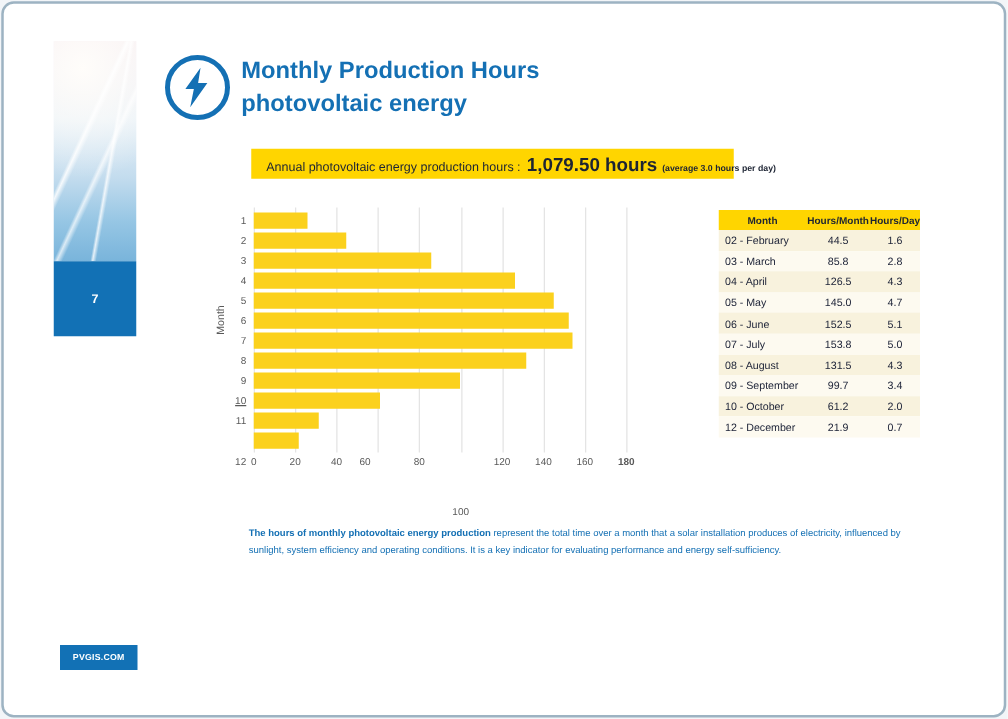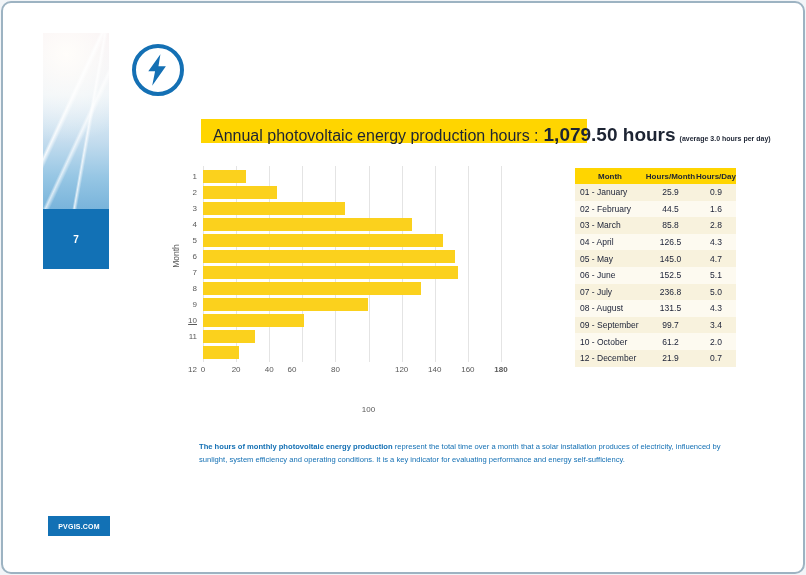--- a/index.html
+++ b/index.html
@@ -28,22 +28,22 @@
     border:4px solid #1470b4; border-radius:50%;
     display:flex; align-items:center; justify-content:center;
   }
   .title { position:absolute; left:190px; top:40px; color:#1470b4; font-weight:bold; font-size:19px; line-height:27px; }
   
   .banner {
     position:absolute; left:198px; top:116px; width:386px; height:24px;
     background:#ffd500; display:flex; align-items:baseline; padding:5px 0 0 12px;
     color:#1d2433; white-space:nowrap;
   }
-  .banner .lbl { font-size:16px; }
-  .banner .val { font-size:19px; font-weight:bold; margin-left:5px; }
+  .banner .lbl { font-size:10px; }
+  .banner .val { font-size:15px; font-weight:bold; margin-left:5px; }
   .banner .note { font-size:7px; font-weight:bold; margin-left:4px; }
   
   .chart { position:absolute; left:160px; top:160px; width:360px; height:235px; }
   .plot { position:absolute; left:40px; top:5px; width:312px; height:192px; }
   .gridline { position:absolute; top:-2px; width:1px; height:196px; background:#e4e4e4; }
   .bar { position:absolute; height:13px; background:#fbd11d; }
   .ytick { position:absolute; left:0; width:34px; text-align:right; font-size:8px; color:#595959; }
   .xtick { position:absolute; width:24px; text-align:center; font-size:8px; color:#595959; top:202px; }
   .xlabel { position:absolute; left:40px; width:312px; top:221px; text-align:center; font-size:8.5px; color:#595959; }
   .ylabel {
@@ -54,21 +54,21 @@
   .dtable { position:absolute; left:572px; top:165px; width:161px; font-size:8.5px; color:#20263a; }
   .trow { display:grid; grid-template-columns:70px 51px 40px; align-items:center; height:16.6px; }
   .thead { background:#ffd500; font-weight:bold; font-size:8px; height:16px; color:#1d2433; }
   .thead div { text-align:center; }
   .trow .c-month { padding-left:5px; text-align:left; }
   .trow .c-num { text-align:center; }
   .trow:nth-child(odd) { background:#f8f2dd; }
   .trow:nth-child(even) { background:#fdfaf0; }
   .dtable .thead { background:#ffd500; }
   
-  .descr { position:absolute; left:196px; top:417px; width:548px; font-size:7.6px; line-height:13px; color:#1470b4;margin-top:20px; }
+  .descr { position:absolute; left:196px; top:417px; width:548px; font-size:7.6px; line-height:13px; color:#1470b4; }
   .descr b { font-weight:bold; }
   
   .brand {
     position:absolute; left:45px; top:513px; width:62px; height:20px;
     background:#1271b5; color:#ffffff; font-size:7px; font-weight:bold;
     display:flex; align-items:center; justify-content:center; letter-spacing:.2px;
   }
 </style>
 </head>
 <body>
@@ -77,20 +77,24 @@
 
   <div class="side-photo"></div>
   <div class="page-num">7</div>
 
   <div class="bolt-badge">
     <svg width="30" height="34" viewBox="0 0 24 28">
       <polygon points="14,1 4,15 9.6,15 7.2,27 18.5,11 12.4,11" fill="#1470b4"></polygon>
     </svg>
   </div>
 
+  <div class="title">
+    <div>Monthly Production Hours</div>
+    <div>photovoltaic energy</div>
+  </div>
 
   <div class="banner">
     <span class="lbl">Annual photovoltaic energy production hours :</span>
     <span class="val">1,079.50 hours</span>
     <span class="note">(average 3.0 hours per day)</span>
   </div>
 
   <div class="chart">
     <div class="ylabel">Month</div>
     <div class="plot" id="plot">
@@ -146,25 +150,20 @@
   </div>
 
   <div class="dtable">
     <div class="trow thead">
       <div>Month</div>
       <div>Hours/Month</div>
       <div>Hours/Day</div>
     </div>
     <div id="tbody">
         <div class="trow">
-          <div class="c-month">01 - January</div>
-          <div class="c-num">25.9</div>
-          <div class="c-num">0.9</div>
-        </div>
-        <div class="trow">
           <div class="c-month">02 - February</div>
           <div class="c-num">44.5</div>
           <div class="c-num">1.6</div>
         </div>
         <div class="trow">
           <div class="c-month">03 - March</div>
           <div class="c-num">85.8</div>
           <div class="c-num">2.8</div>
         </div>
         <div class="trow">
@@ -177,21 +176,21 @@
           <div class="c-num">145.0</div>
           <div class="c-num">4.7</div>
         </div>
         <div class="trow">
           <div class="c-month">06 - June</div>
           <div class="c-num">152.5</div>
           <div class="c-num">5.1</div>
         </div>
         <div class="trow">
           <div class="c-month">07 - July</div>
-          <div class="c-num">236.8</div>
+          <div class="c-num">153.8</div>
           <div class="c-num">5.0</div>
         </div>
         <div class="trow">
           <div class="c-month">08 - August</div>
           <div class="c-num">131.5</div>
           <div class="c-num">4.3</div>
         </div>
         <div class="trow">
           <div class="c-month">09 - September</div>
           <div class="c-num">99.7</div>

